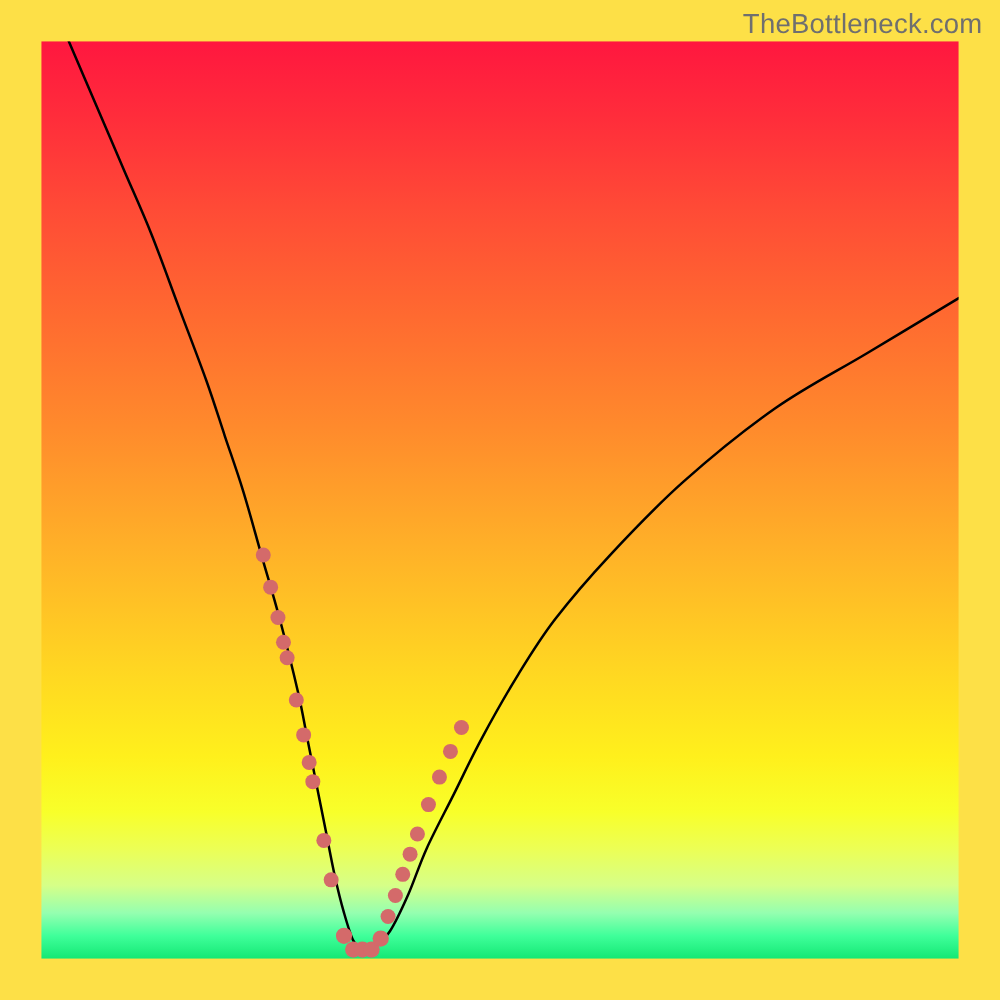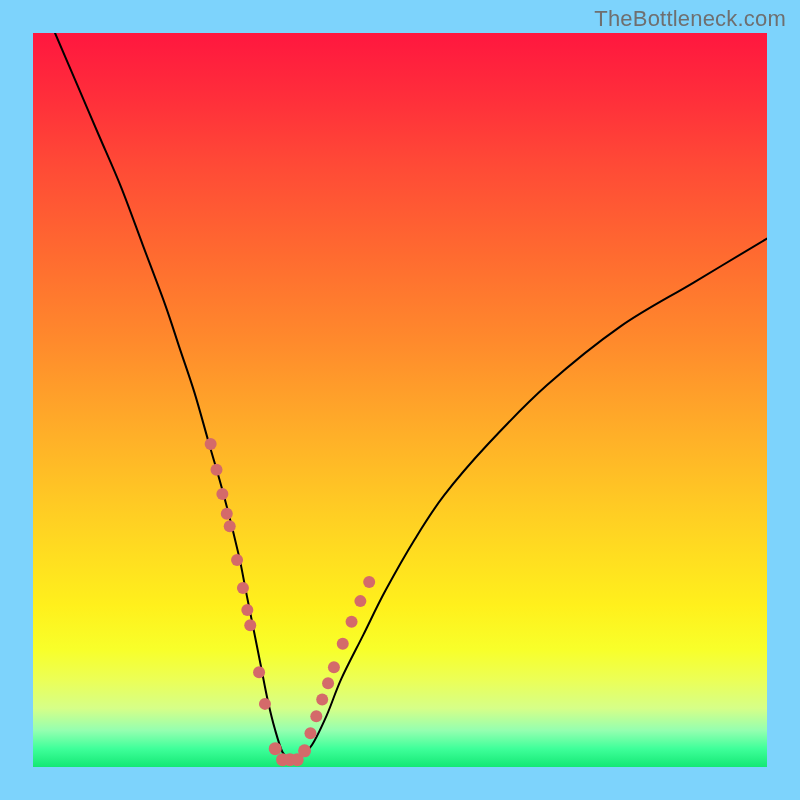--- a/index.html
+++ b/index.html
@@ -8,21 +8,21 @@
     width: 800px;
     height: 800px;
     background: #000;
     font-family: Arial, Helvetica, sans-serif;
     overflow: hidden;
   }
   .stage {
     position: relative;
     width: 800px;
     height: 800px;
-    background: #7dd3fc;
+    background: #fde047;
   }
   .watermark {
     position: absolute;
     top: 6px;
     right: 14px;
     color: #6f6f6f;
     font-size: 22px;
     font-weight: 500;
     letter-spacing: 0.2px;
     z-index: 20;

